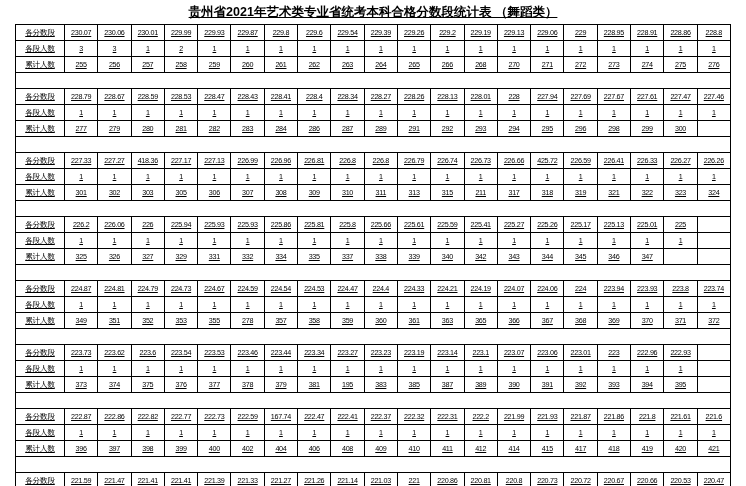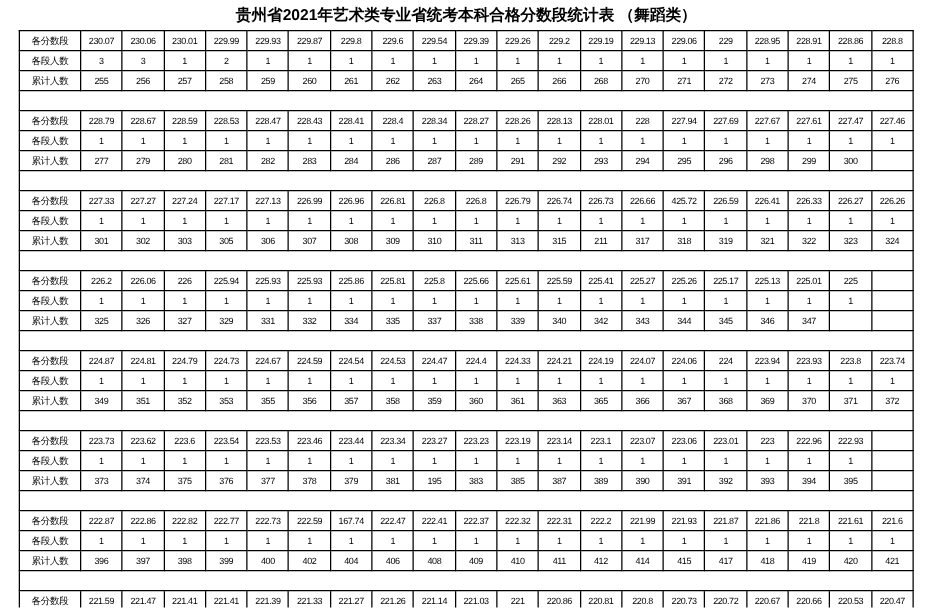--- a/index.html
+++ b/index.html
@@ -13,20 +13,21 @@
     font-family: "Liberation Sans", sans-serif;
     color: #000000;
     overflow: hidden;
   }
   .page {
     width: 746px;
     height: 486px;
     position: relative;
     box-sizing: border-box;
     padding: 0;
+    text-decoration: underline;
   }
   .title {
     text-align: center;
     font-size: 12.5px;
     font-weight: bold;
     letter-spacing: 0px;
     padding-top: 5px;
     padding-bottom: 4px;
     line-height: 15px;
   }
@@ -209,21 +210,21 @@
           <td class="val">300</td>
           <td class="val"></td>
         </tr>
         <tr class="spacer-row">
           <td colspan="21"></td>
         </tr>
         <tr>
           <td class="rowhead">各分数段</td>
           <td class="val">227.33</td>
           <td class="val">227.27</td>
-          <td class="val">227.24</td>
+          <td class="val">418.36</td>
           <td class="val">227.17</td>
           <td class="val">227.13</td>
           <td class="val">226.99</td>
           <td class="val">226.96</td>
           <td class="val">226.81</td>
           <td class="val">226.8</td>
           <td class="val">226.8</td>
           <td class="val">226.79</td>
           <td class="val">226.74</td>
           <td class="val">226.73</td>
@@ -402,21 +403,21 @@
           <td class="val">1</td>
           <td class="val">1</td>
         </tr>
         <tr>
           <td class="rowhead">累计人数</td>
           <td class="val">349</td>
           <td class="val">351</td>
           <td class="val">352</td>
           <td class="val">353</td>
           <td class="val">355</td>
-          <td class="val">356</td>
+          <td class="val">278</td>
           <td class="val">357</td>
           <td class="val">358</td>
           <td class="val">359</td>
           <td class="val">360</td>
           <td class="val">361</td>
           <td class="val">363</td>
           <td class="val">365</td>
           <td class="val">366</td>
           <td class="val">367</td>
           <td class="val">368</td>

